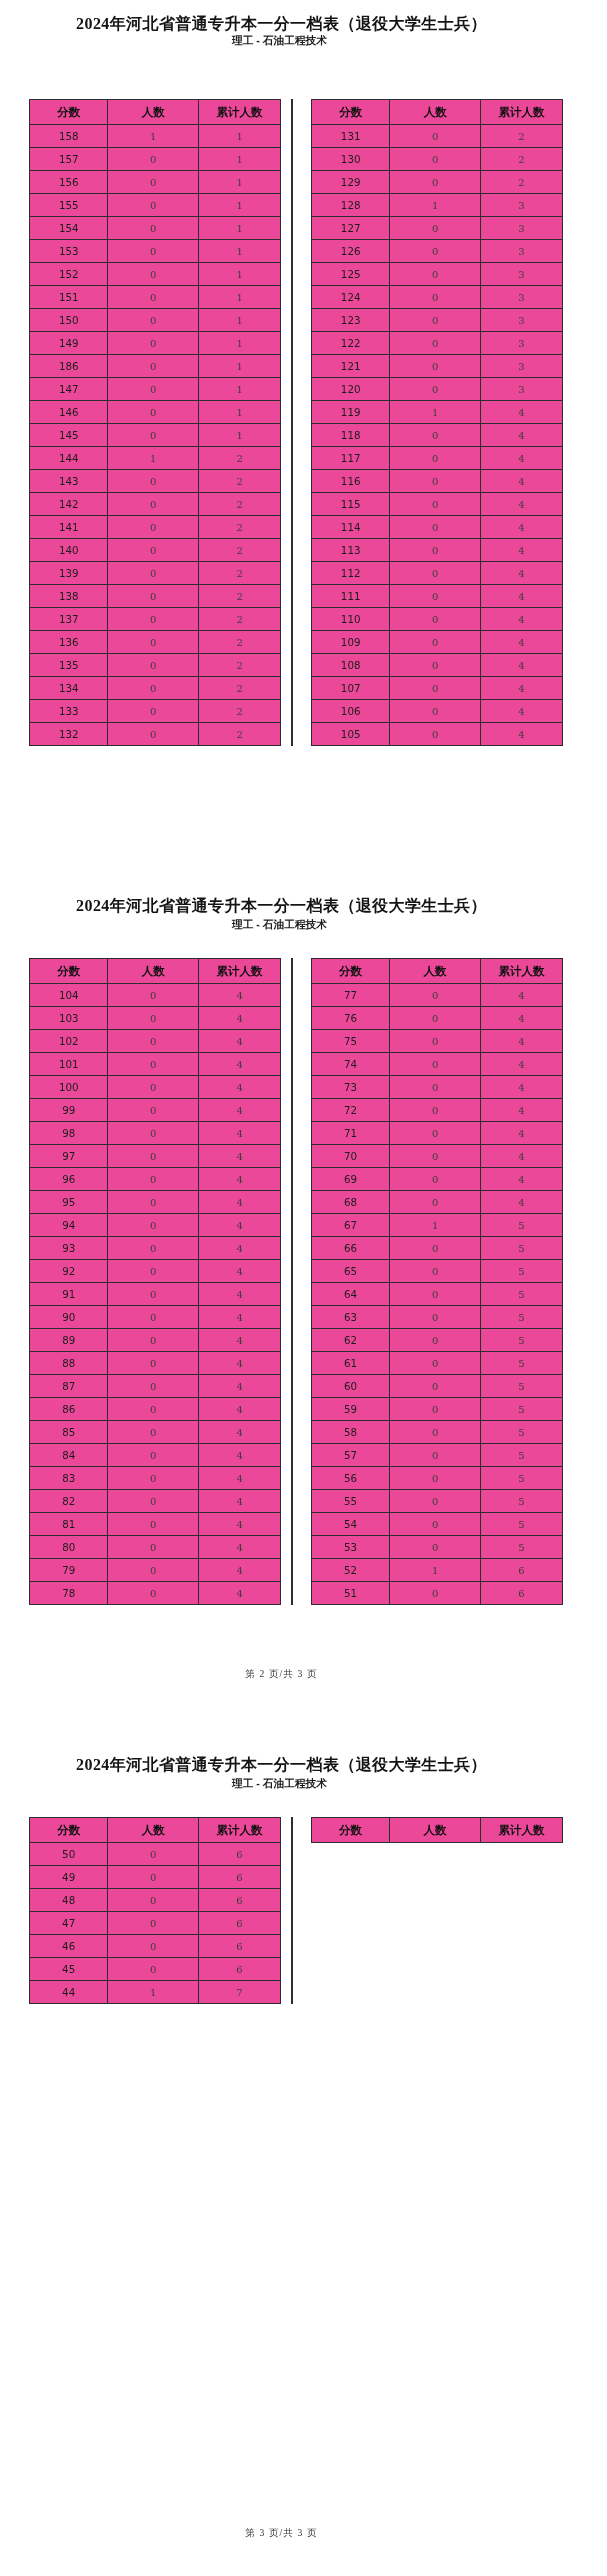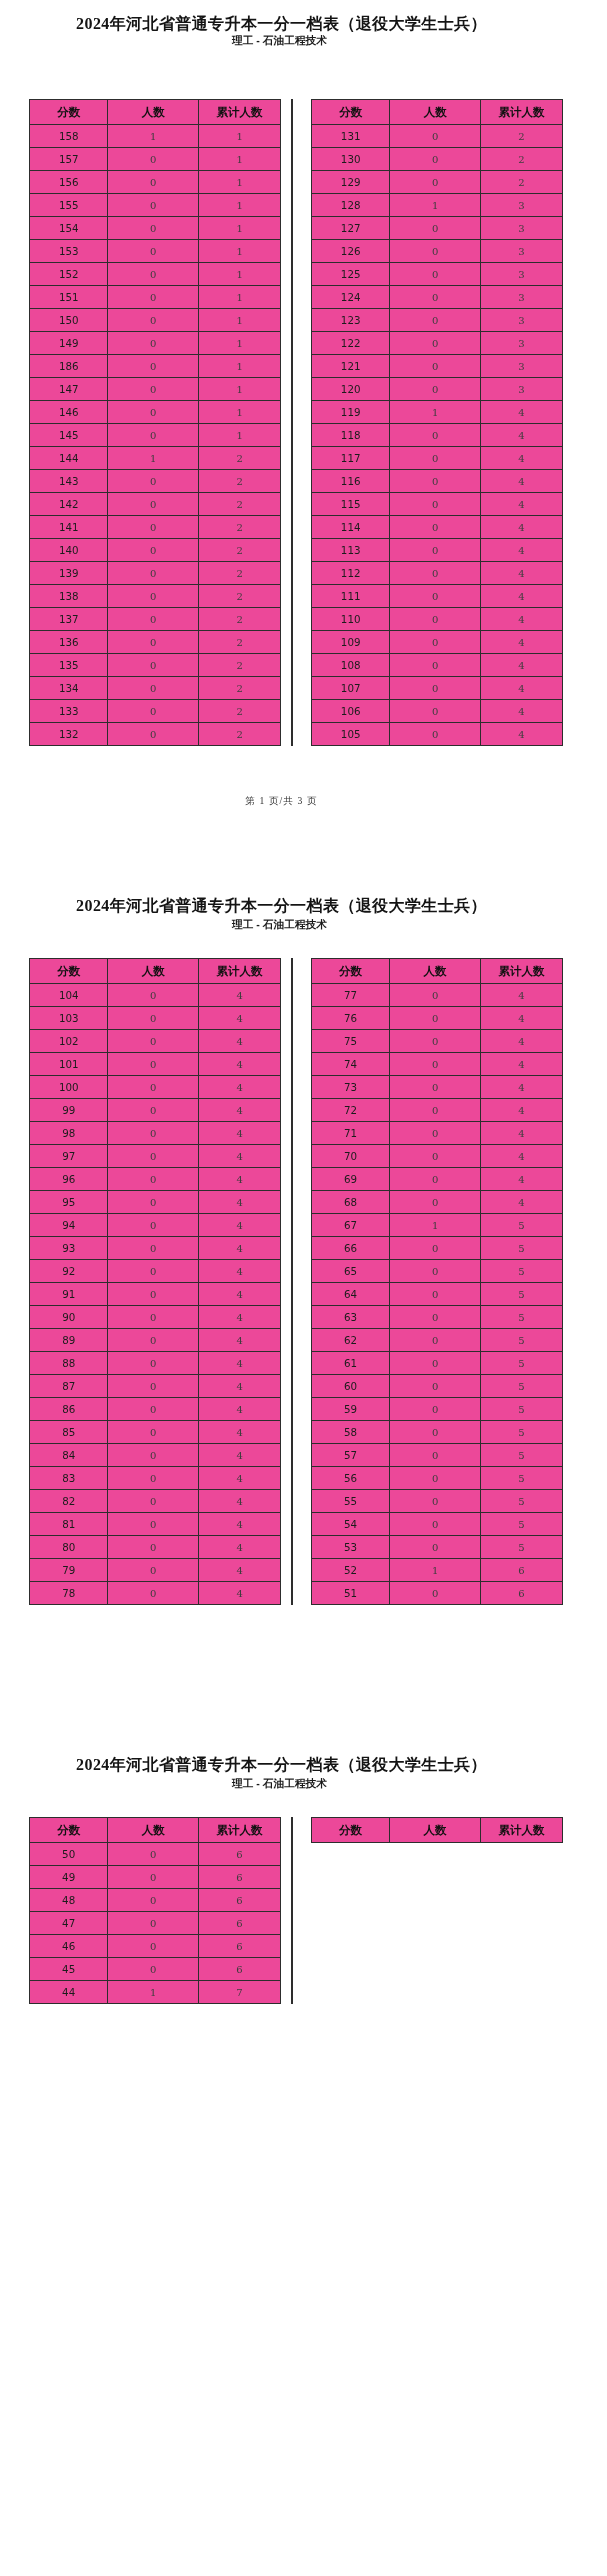--- a/index.html
+++ b/index.html
@@ -363,21 +363,20 @@
               <td class="count">4</td>
             </tr>
             <tr>
               <td class="score">105</td>
               <td class="count">0</td>
               <td class="count">4</td>
             </tr>
           </tbody>
       </table>
     </div>
-    <div class="page-footer">第 1 页/共 3 页</div>
   </div>
 
   <div class="page page-2">
     <div class="page-title">2024年河北省普通专升本一分一档表（退役大学生士兵）</div>
     <div class="page-subtitle">理工 - 石油工程技术</div>
     <div class="tables">
       <table class="score-table">
         <thead>
           <tr>
             <th class="col-score">分数</th>
@@ -664,20 +663,21 @@
               <td class="count">6</td>
             </tr>
             <tr>
               <td class="score">51</td>
               <td class="count">0</td>
               <td class="count">6</td>
             </tr>
           </tbody>
       </table>
     </div>
+    <div class="page-footer">第 2 页/共 3 页</div>
   </div>
 
   <div class="page page-3">
     <div class="page-title">2024年河北省普通专升本一分一档表（退役大学生士兵）</div>
     <div class="page-subtitle">理工 - 石油工程技术</div>
     <div class="tables">
       <table class="score-table">
         <thead>
           <tr>
             <th class="col-score">分数</th>
@@ -728,16 +728,17 @@
         <thead>
           <tr>
             <th class="col-score">分数</th>
             <th class="col-count">人数</th>
             <th class="col-cum">累计人数</th>
           </tr>
         </thead>
         <tbody></tbody>
       </table>
     </div>
+    <div class="page-footer">第 3 页/共 3 页</div>
   </div>
 
 </div>
 
 
 </body></html>

